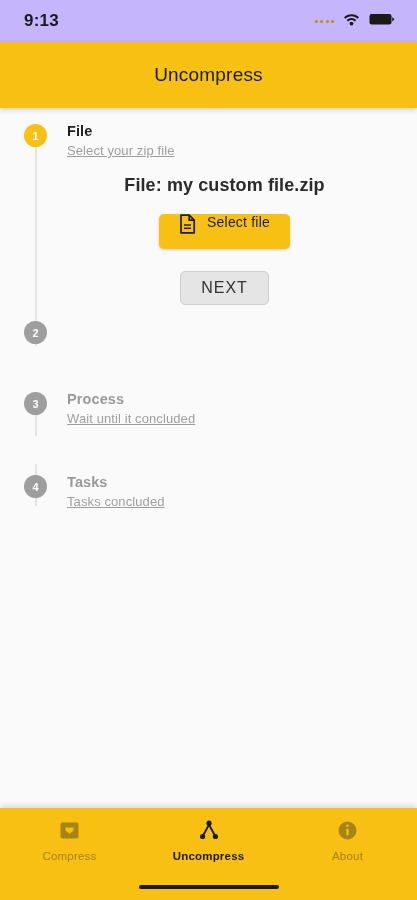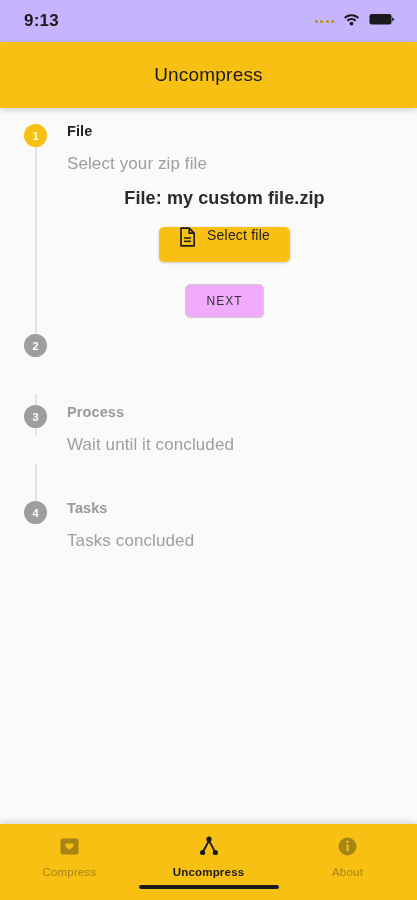--- a/index.html
+++ b/index.html
@@ -104,25 +104,26 @@
   .step-text { padding-left:20px; padding-top:0; }
   .step-title {
     font-size:14.5px;
     font-weight:700;
     line-height:18px;
     letter-spacing:.1px;
   }
   .step-title.active { color:#222222; }
   .step-title.inactive { color:#9a9a9a; }
   .step-sub {
-    font-size:17px;
+    font-size:13px;
     line-height:16px;
     color:#9e9e9e;
-    margin-top:16px;
+    margin-top:3px;
     letter-spacing:.1px;
+    text-decoration:underline;
   }
 
   
   .connector {
     position:absolute;
     left:35px;
     width:1.5px;
     background:#e3e3e3;
     z-index:1;
   }
@@ -168,40 +169,40 @@
     letter-spacing:.2px;
   }
 
   .next-row {
     display:flex;
     justify-content:center;
     margin-top:22px;
     padding-right:8px;
   }
   .btn-next {
-    background:#f0abfc;
+    background:#e5e5e5;
     border:1px solid #cfcfcf;
     border-radius:5px;
     height:34px;
     padding:0 20px;
-    font-size:12px;
+    font-size:16px;
     font-weight:500;
     color:#333333;
     letter-spacing:1px;
     cursor:pointer;
     font-family:"Liberation Sans", sans-serif;
   }
 
   .step-gap { height:46px; }
 
   
   .bottomnav {
     position:absolute;
     left:0; right:0; bottom:0;
-    height:76px;
+    height:92px;
     background:#F7C012;
     box-shadow:0 -2px 6px rgba(0,0,0,.15);
     display:flex;
     align-items:flex-start;
     padding-top:12px;
   }
   .navitem {
     flex:1;
     display:flex;
     flex-direction:column;

